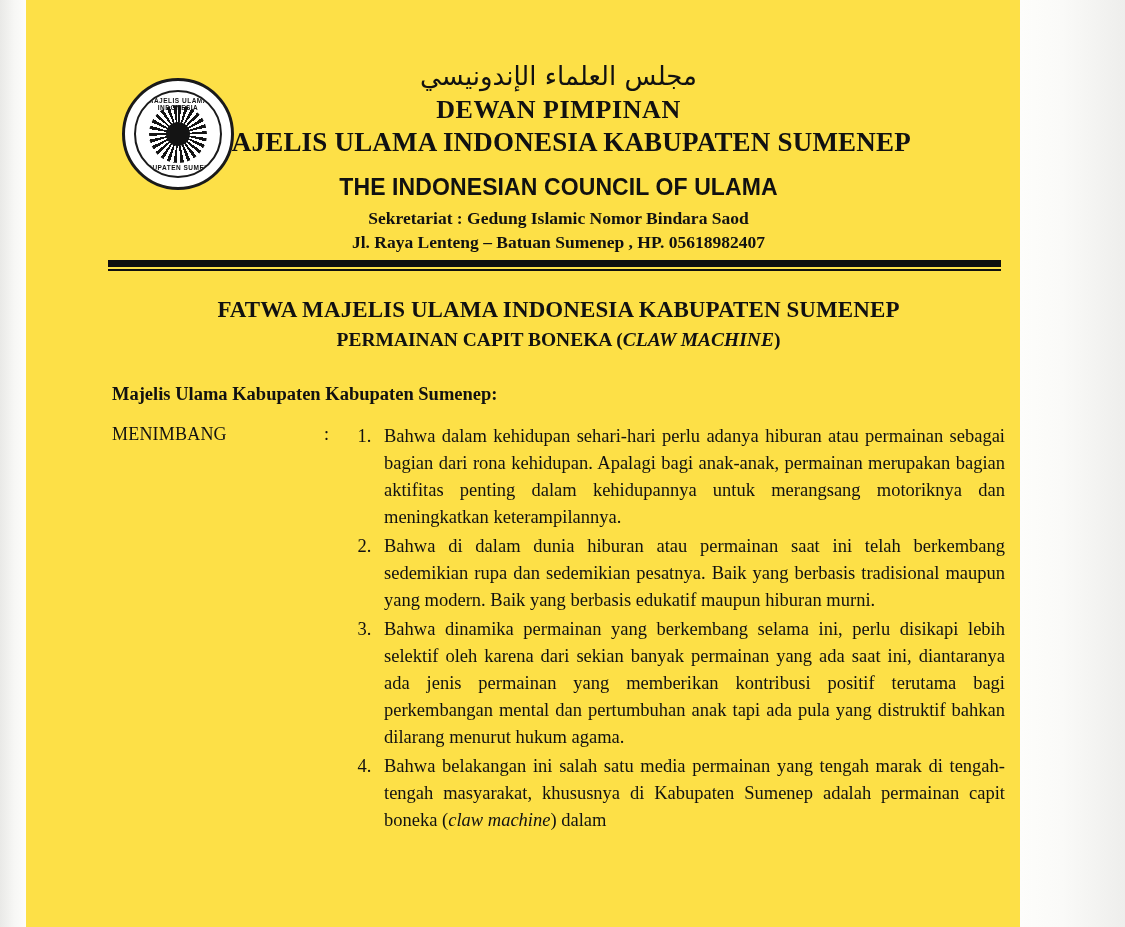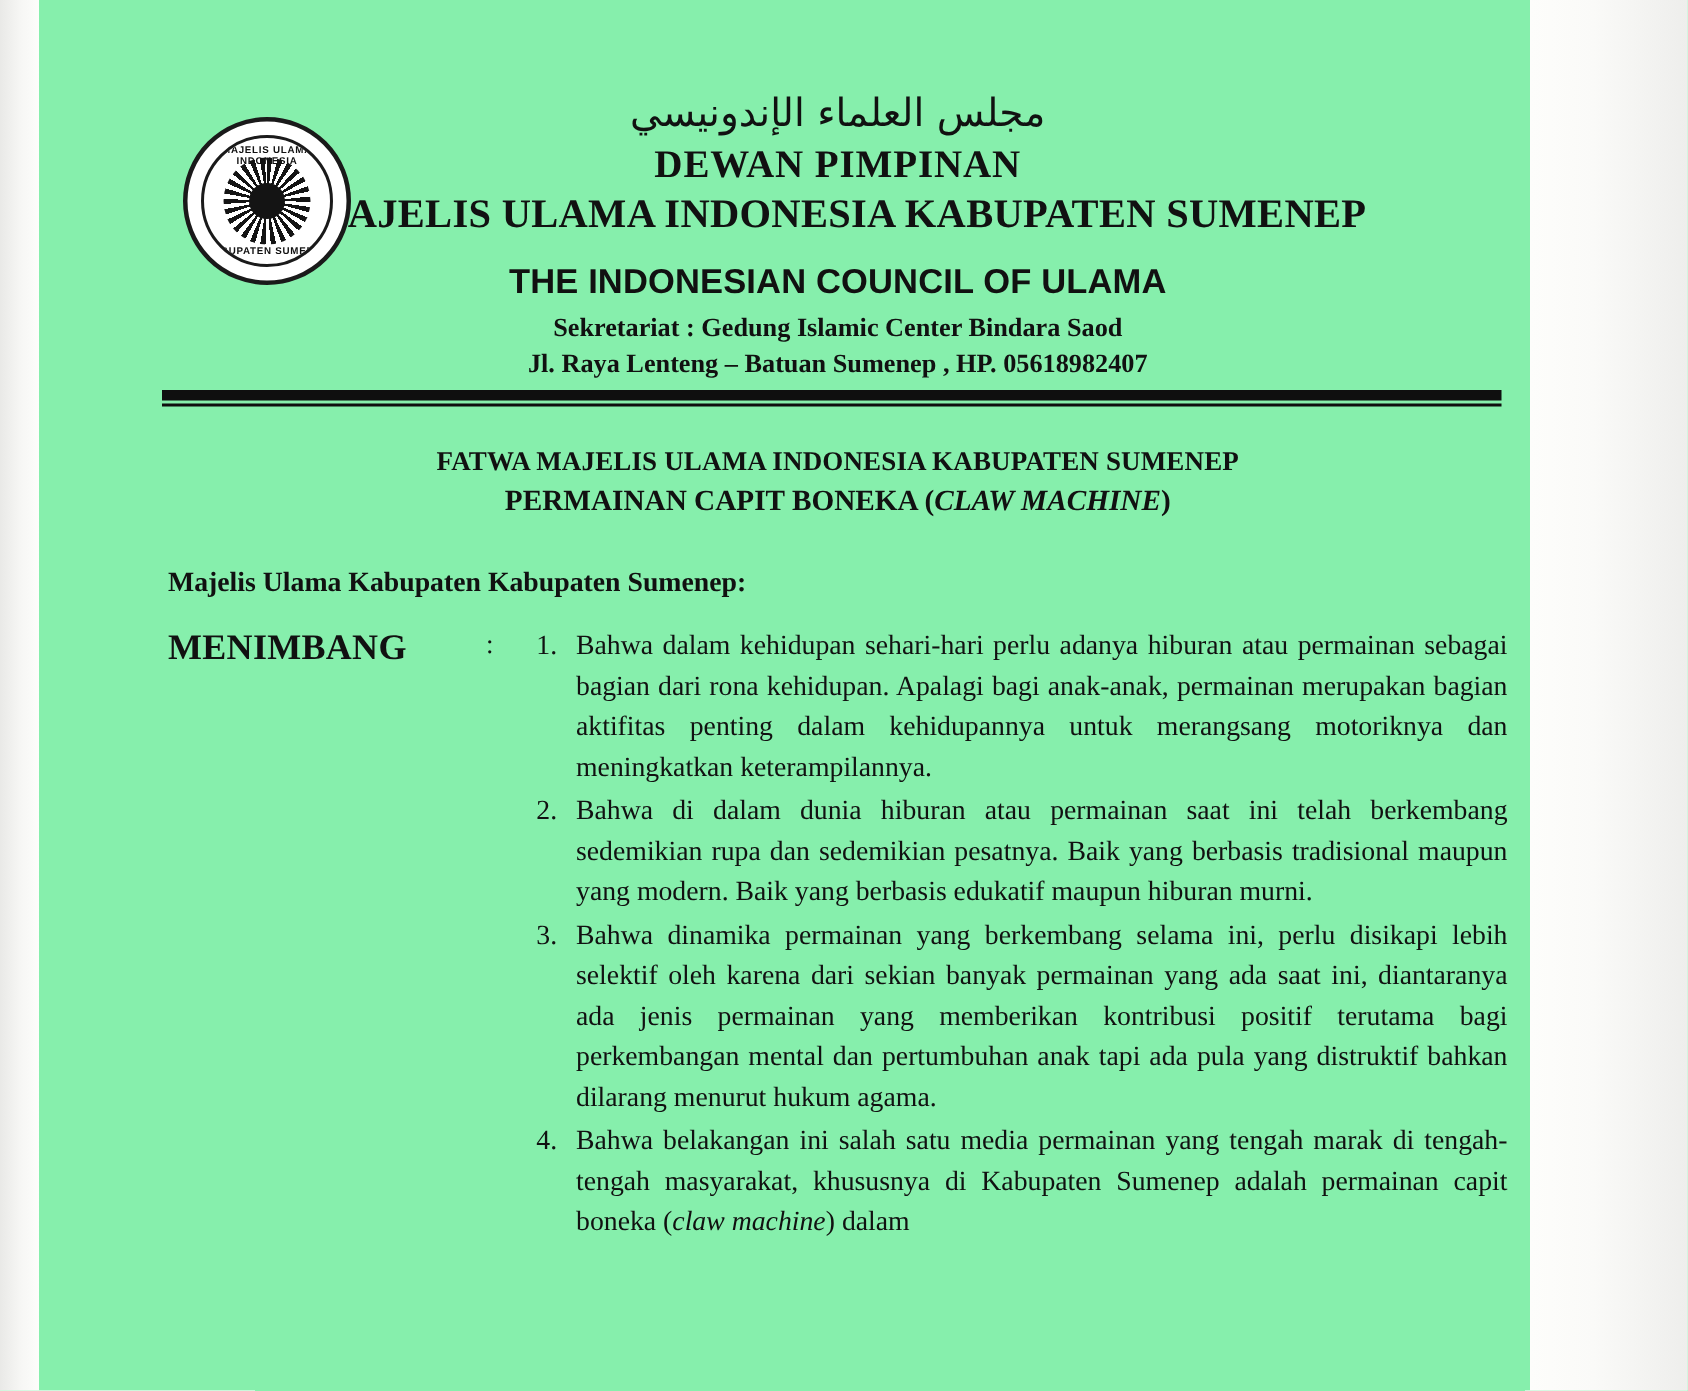--- a/index.html
+++ b/index.html
@@ -11,21 +11,21 @@
     width: 1125px;
     height: 927px;
     font-family: "Liberation Serif", serif;
     color: #111;
     overflow: hidden;
     position: relative;
   }
   .page {
     position: absolute;
     inset: 0;
-    background: #86efac;
+    background: #fde047;
   }
   
   .page::before {
     content: "";
     position: absolute;
     left: 0; top: 0; bottom: 0;
     width: 26px;
     background: linear-gradient(90deg, #e9e9e7 0%, #f7f7f5 55%, #fdfdfb 100%);
     pointer-events: none;
   }
@@ -155,21 +155,21 @@
     background: #0f0f0f;
     margin-top: 2px;
   }
 
   
   .titleblock {
     text-align: center;
     margin-top: 26px;
   }
   .title-1 {
-    font-size: 18px;
+    font-size: 23px;
     font-weight: bold;
     letter-spacing: .1px;
   }
   .title-2 {
     font-size: 19.5px;
     font-weight: bold;
     margin-top: 5px;
   }
   .title-3 {
     font-size: 18.5px;
@@ -191,22 +191,22 @@
     font-weight: bold;
   }
   .clause {
     display: flex;
     margin-top: 18px;
     align-items: flex-start;
   }
   .clause-label {
     width: 212px;
     flex: 0 0 212px;
-    font-size: 24px;
-    font-weight: bold;
+    font-size: 18px;
+    font-weight: normal;
     letter-spacing: .2px;
     padding-top: 1px;
   }
   .clause-colon {
     width: 22px;
     flex: 0 0 22px;
     font-size: 18px;
     padding-top: 1px;
   }
   .clause-body {
@@ -243,21 +243,21 @@
           <div class="logo-star"></div>
           <div class="logo-core"></div>
           <div class="logo-text-bottom">KABUPATEN SUMENEP</div>
         </div>
       </div>
 
       <div class="arabic">مجلس العلماء الإندونيسي</div>
       <div class="lh-1">DEWAN PIMPINAN</div>
       <div class="lh-2">MAJELIS ULAMA INDONESIA KABUPATEN SUMENEP</div>
       <div class="lh-3">THE INDONESIAN COUNCIL OF ULAMA</div>
-      <div class="lh-4">Sekretariat : Gedung Islamic Center Bindara Saod</div>
+      <div class="lh-4">Sekretariat : Gedung Islamic Nomor Bindara Saod</div>
       <div class="lh-5">Jl. Raya Lenteng – Batuan Sumenep , HP. 05618982407</div>
 
       <div class="rule-wrap">
         <div class="rule-thick"></div>
         <div class="rule-thin"></div>
       </div>
     </div>
 
     <div class="titleblock">
       <div class="title-1">FATWA MAJELIS ULAMA INDONESIA KABUPATEN SUMENEP</div>

